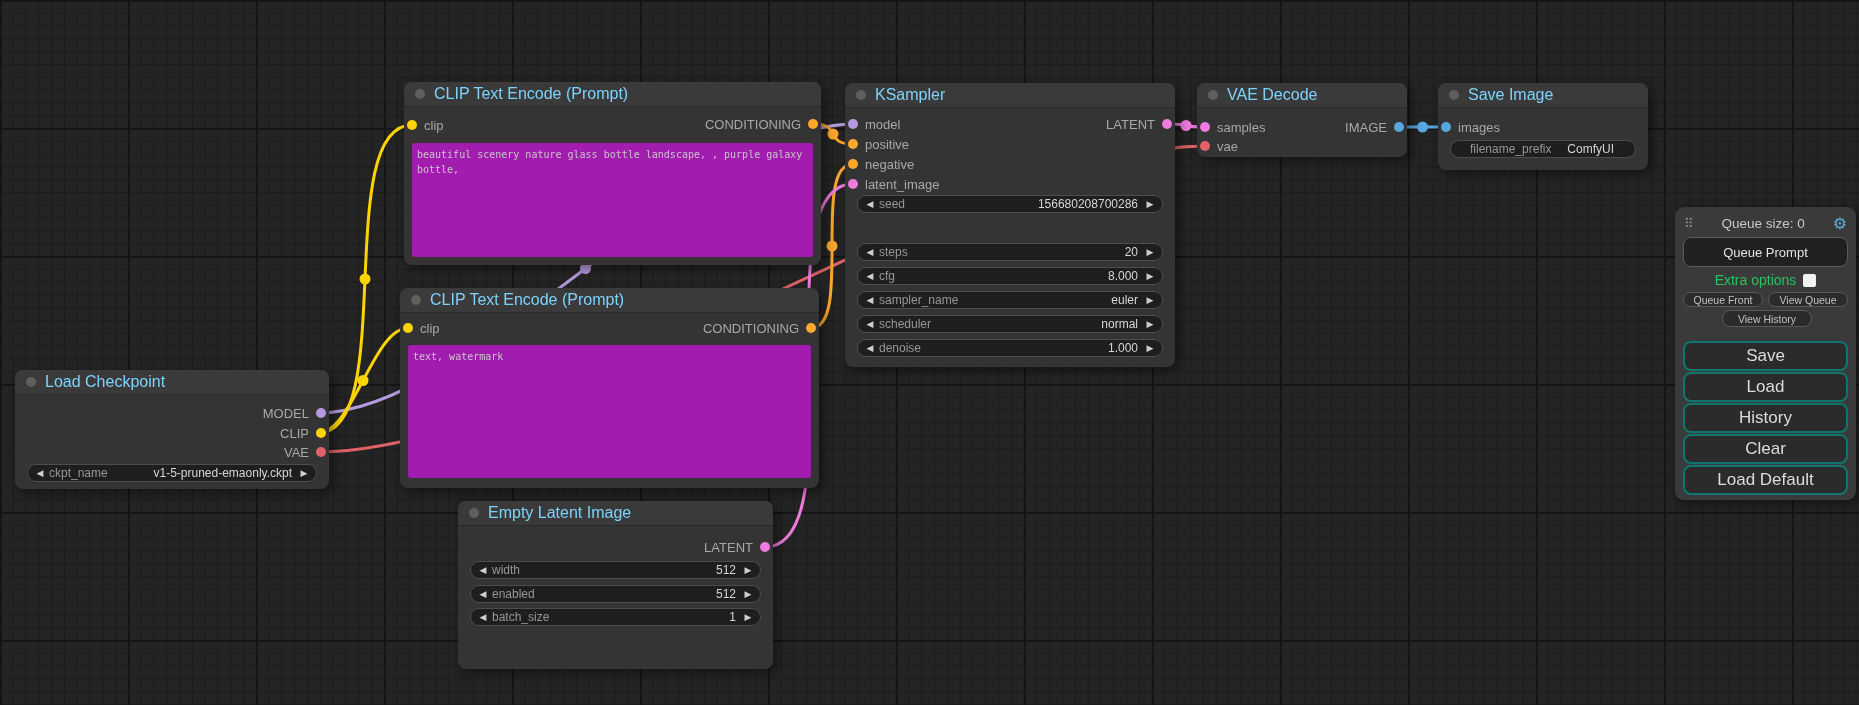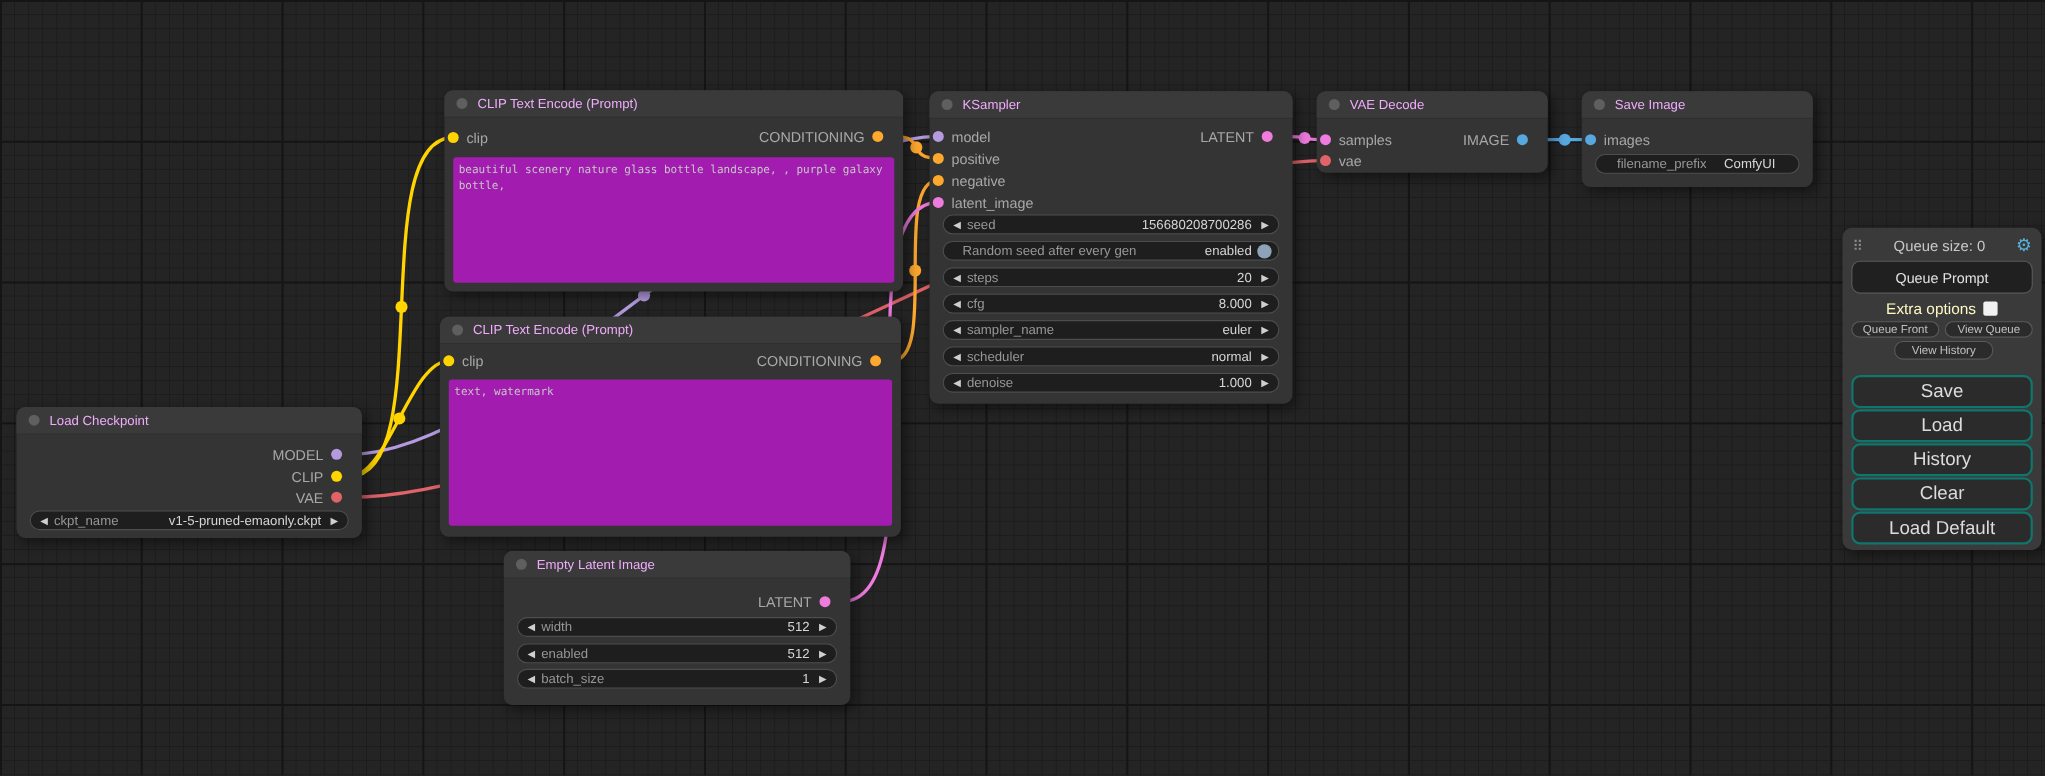--- a/index.html
+++ b/index.html
@@ -11,25 +11,25 @@
       linear-gradient(90deg, #151515 2px, transparent 2px),
       linear-gradient(#1c1c1c 1px, transparent 1px),
       linear-gradient(90deg, #1c1c1c 1px, transparent 1px);
     background-size:128px 128px,128px 128px,12.8px 12.8px,12.8px 12.8px;}
   #wires{position:absolute;left:0;top:0;z-index:1;pointer-events:none;}
   .node{position:absolute;background:#343434;border-radius:8px;z-index:2;
     box-shadow:4px 4px 12px rgba(0,0,0,.45);}
   .nhead{height:25px;background:#3a3a3a;border-radius:8px 8px 0 0;display:flex;
     align-items:center;gap:9px;padding:0 11px;border-bottom:1px solid #2a2a2a;box-sizing:border-box;}
   .hdot{width:10px;height:10px;border-radius:50%;background:#5f5f5f;flex:none;}
-  .ntitle{color:#f0abfc;font-size:12px;white-space:nowrap;}
+  .ntitle{color:#7dd3fc;font-size:16px;white-space:nowrap;}
   .slot{position:absolute;height:18px;display:flex;align-items:center;gap:7px;
     color:#a8a8a8;font-size:13px;white-space:nowrap;}
   .slot.in{left:3px;}
-  .slot.out{right:18px;text-align:right;}
+  .slot.out{right:3px;text-align:right;}
   .dot{width:10px;height:10px;border-radius:50%;flex:none;}
   .widget{position:absolute;height:18px;background:#1e1e1e;border:1px solid #4d4d4d;
     border-radius:10px;display:flex;align-items:center;font-size:12px;color:#979797;
     padding:0 5px;box-sizing:border-box;white-space:nowrap;}
   .warr{color:#cfcfcf;font-size:9px;width:14px;text-align:center;flex:none;}
   .wname{margin-left:2px;overflow:hidden;}
   .wval{flex:1;text-align:right;color:#d6d6d6;margin-right:5px;overflow:hidden;}
   .toggle{width:13px;height:13px;border-radius:50%;flex:none;margin-right:1px;}
   .nodetext{position:absolute;background:#a21caf;border-radius:3px;color:#c6c6c6;
     font-family:"DejaVu Sans Mono",monospace;font-size:10px;line-height:1.5;
@@ -38,21 +38,21 @@
   .qpanel{position:absolute;left:1675px;top:207px;width:181px;height:293px;
     background:#3a3a3a;border-radius:9px;z-index:3;box-shadow:4px 4px 12px rgba(0,0,0,.45);}
   .qrow1{position:absolute;top:7px;left:9px;right:9px;height:19px;display:flex;align-items:center;}
   .qhandle{color:#8a8a8a;font-size:13px;cursor:grab;}
   .qsize{flex:1;text-align:center;color:#c8c8c8;font-size:13.5px;}
   .qgear{font-size:16px;line-height:16px;cursor:pointer;}
   .qprompt{position:absolute;top:30px;left:8px;right:8px;height:28px;background:#202020;
     border:1px solid #5a5a5a;border-radius:8px;color:#e2e2e2;font-size:13px;
     display:flex;align-items:center;justify-content:center;cursor:pointer;}
   .qextra{position:absolute;top:64px;left:0;right:0;height:18px;display:flex;
-    align-items:center;justify-content:center;gap:7px;color:#fef9c3;font-size:14px;}
+    align-items:center;justify-content:center;gap:7px;color:#22c55e;font-size:14px;}
   .qcheck{width:13px;height:13px;background:#f2f2f2;border-radius:2px;cursor:pointer;}
   .qsmallrow{position:absolute;top:85px;left:8px;right:8px;height:15px;display:flex;gap:5px;}
   .qsmall{flex:1;background:#2b2b2b;border:1px solid #5a5a5a;border-radius:8px;color:#c0c0c0;
     font-size:10.5px;display:flex;align-items:center;justify-content:center;cursor:pointer;}
   .qhistory{position:absolute;top:103px;left:47px;width:88px;height:15px;background:#2b2b2b;
     border:1px solid #5a5a5a;border-radius:8px;color:#c0c0c0;font-size:10.5px;
     display:flex;align-items:center;justify-content:center;cursor:pointer;}
   .qbtn{position:absolute;left:8px;right:8px;height:26px;background:#2b2b2b;
     border:2px solid #0f766e;border-radius:8px;color:#dcdcdc;font-size:17px;
     display:flex;align-items:center;justify-content:center;cursor:pointer;}
@@ -132,21 +132,21 @@
       <span class="dot" style="background: rgb(255, 212, 0);"></span>
       <span>clip</span>
     </div>
     <div class="slot out" style="top:31px">
       <span>CONDITIONING</span>
       <span class="dot" style="background: rgb(255, 168, 46);"></span>
     </div>
     <div class="nodetext" style="top:57px;left:8px;right:8px;height:133px">text, watermark</div>
   </div>
 
-  <div class="node" style="left:458px;top:501px;width:315px;height:140px">
+  <div class="node" style="left:458px;top:501px;width:315px;height:168px">
     <div class="nhead">
       <span class="hdot"></span>
       <span class="ntitle">Empty Latent Image</span>
     </div>
     <div class="slot out" style="top:37px">
       <span>LATENT</span>
       <span class="dot" style="background: rgb(238, 123, 221);"></span>
     </div>
     <div class="widget" style="top:60px;left:12px;right:12px">
       <span class="warr">◀</span>
@@ -191,25 +191,20 @@
     </div>
     <div class="slot out" style="top:32px">
       <span>LATENT</span>
       <span class="dot" style="background: rgb(238, 123, 221);"></span>
     </div>
     <div class="widget" style="top:112px;left:12px;right:12px">
       <span class="warr">◀</span>
       <span class="wname">seed</span>
       <span class="wval">156680208700286</span>
       <span class="warr">▶</span>
-    </div>
-    <div class="widget" style="top:136px;left:12px;right:12px">
-      <span class="wname" style="margin-left:12px">Random seed after every gen</span>
-      <span class="wval">enabled</span>
-      <span class="toggle" style="background: rgb(143, 163, 184);"></span>
     </div>
     <div class="widget" style="top:160px;left:12px;right:12px">
       <span class="warr">◀</span>
       <span class="wname">steps</span>
       <span class="wval">20</span>
       <span class="warr">▶</span>
     </div>
     <div class="widget" style="top:184px;left:12px;right:12px">
       <span class="warr">◀</span>
       <span class="wname">cfg</span>

